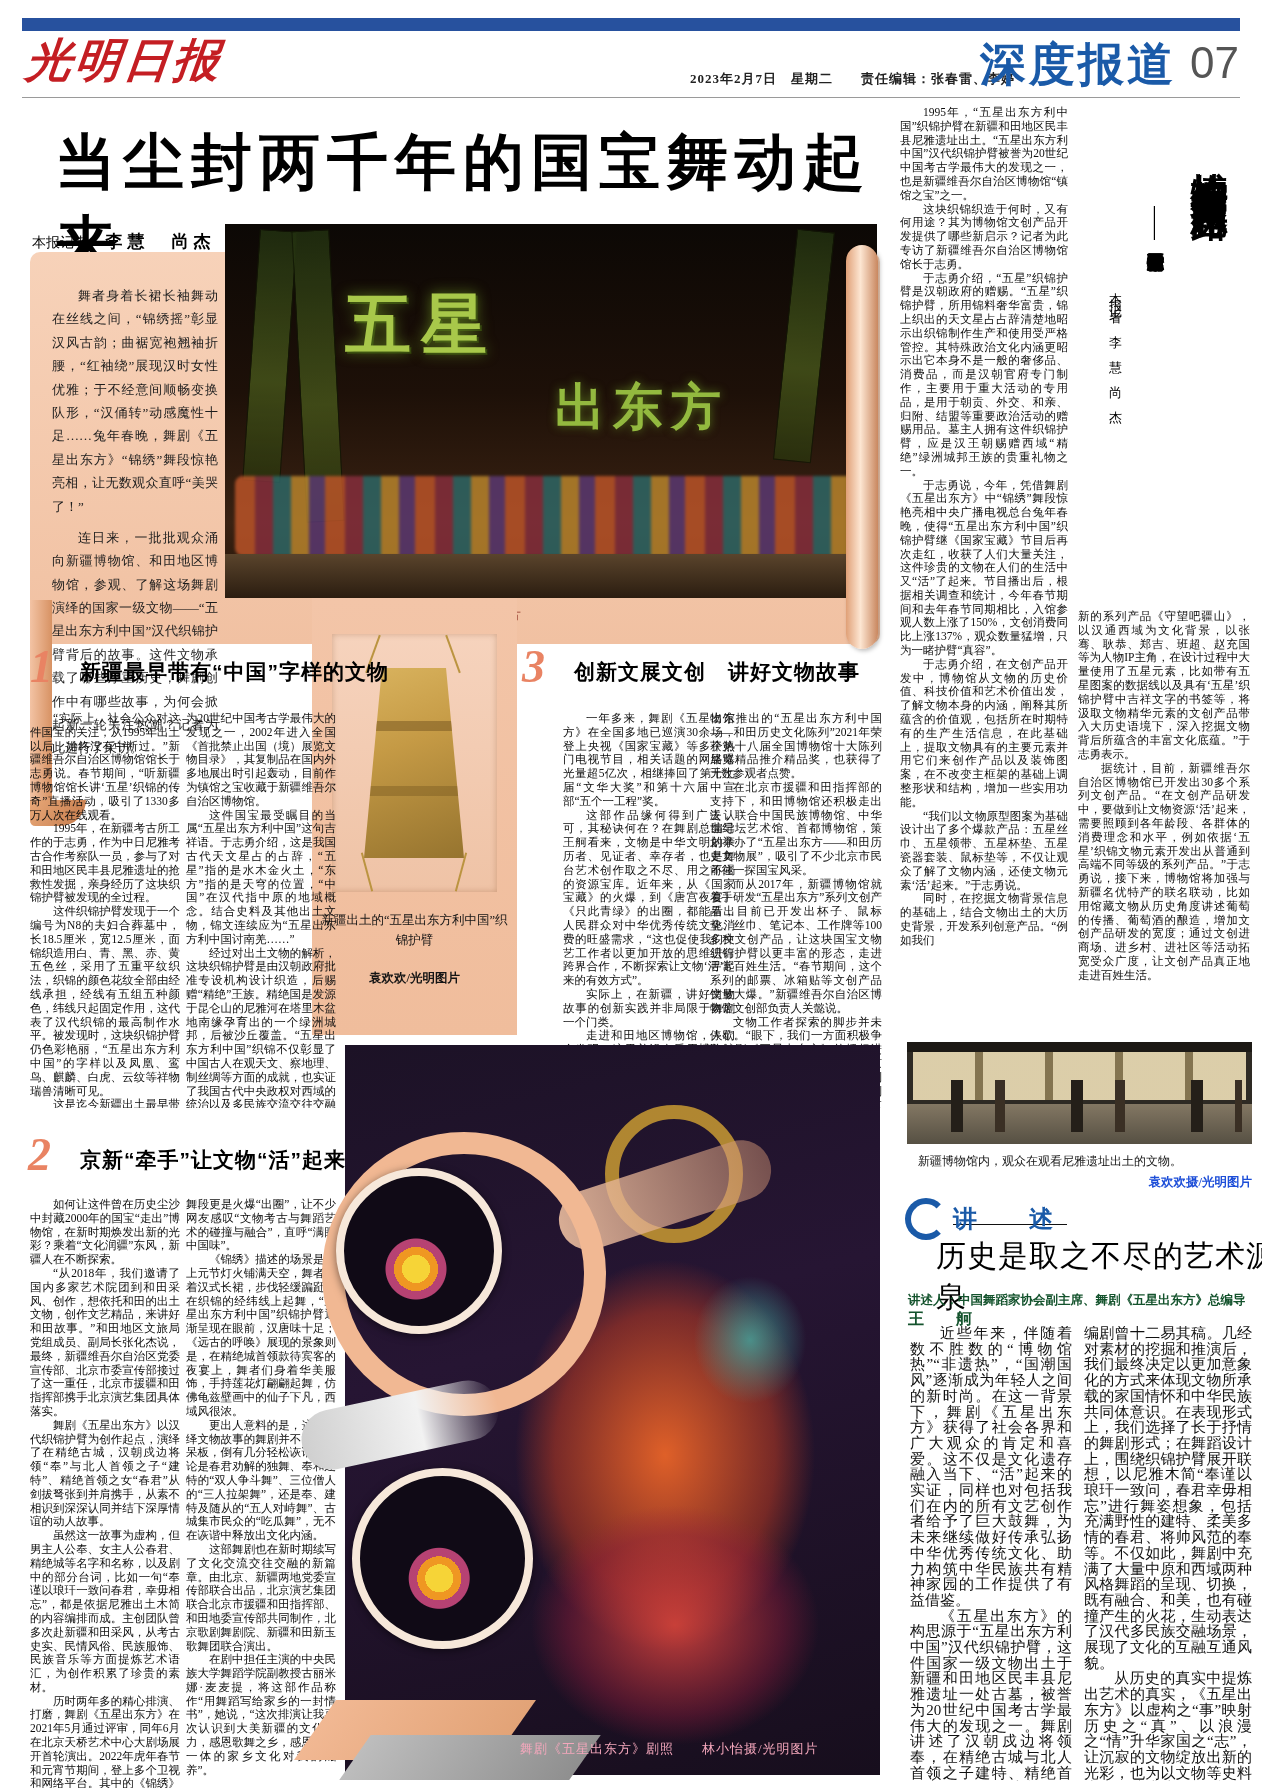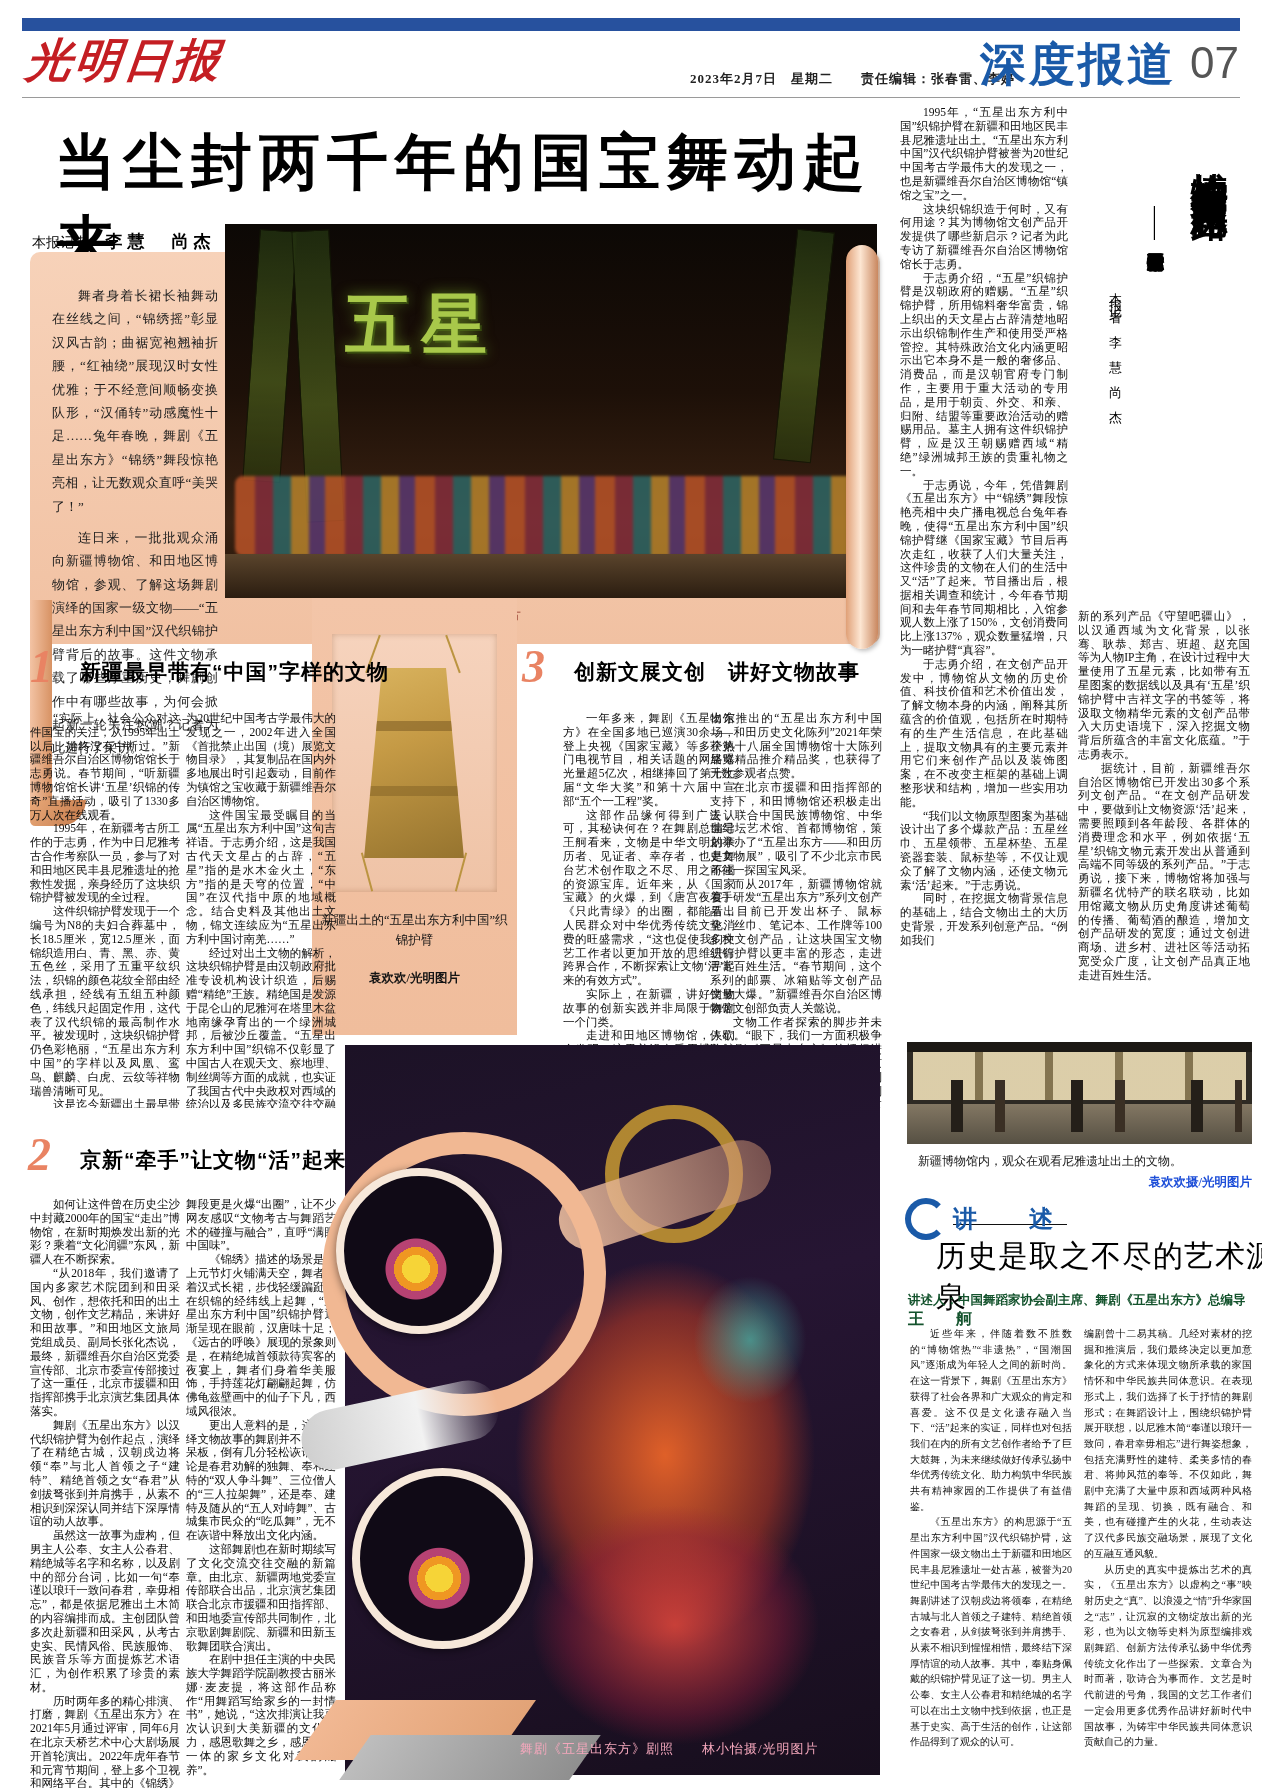--- a/index.html
+++ b/index.html
@@ -61,21 +61,21 @@
   .stringline{width:2px;height:40px;background:#bb9440;}
   .art-cap{left:8px;top:312px;width:189px;text-align:center;font-size:12.5px;line-height:1.6;color:#141414;}
   .art-credit{left:8px;top:372px;width:189px;text-align:center;font-size:12.5px;font-weight:bold;color:#141414;}
 
   
   .secnum{font-size:46px;font-weight:900;font-style:italic;color:#e98363;font-family:"Liberation Serif",serif;}
   .sectitle{font-size:21px;font-weight:900;color:#000;letter-spacing:1px;font-family:"Liberation Sans",sans-serif;}
   .bodycol{font-size:11.5px;line-height:13.8px;text-align:justify;color:#0d0d0d;overflow:hidden;}
   .bodycol p{margin:0;text-indent:2em;}
   .bodycol.cont p:first-child{text-indent:0;}
-  .kai{font-size:10px;line-height:15.7px;text-align:justify;color:#101010;overflow:hidden;}
+  .kai{font-size:15px;line-height:15.7px;text-align:justify;color:#101010;overflow:hidden;}
   .kai p{margin:0;text-indent:2em;}
   .kai.cont p:first-child{text-indent:0;}
 
   
   .v-title{left:1184px;top:142px;height:478px;writing-mode:vertical-rl;font-size:37px;font-weight:900;
            letter-spacing:3px;color:#000;font-family:"Liberation Serif",serif;}
   .v-sub{left:1144px;top:206px;height:430px;writing-mode:vertical-rl;font-size:17px;font-weight:bold;color:#000;}
   .v-byline{left:1106px;top:282px;height:330px;writing-mode:vertical-rl;font-size:13px;letter-spacing:6px;color:#000;}
 
   
@@ -149,20 +149,21 @@
   <div class="abs intro">
       <p>舞者身着长裙长袖舞动在丝线之间，“锦绣摇”彰显汉风古韵；曲裾宽袍翘袖折腰，“红袖绕”展现汉时女性优雅；于不经意间顺畅变换队形，“汉俑转”动感魔性十足……兔年春晚，舞剧《五星出东方》“锦绣”舞段惊艳亮相，让无数观众直呼“美哭了！”</p>
       <p>连日来，一批批观众涌向新疆博物馆、和田地区博物馆，参观、了解这场舞剧演绎的国家一级文物——“五星出东方利中国”汉代织锦护臂背后的故事。这件文物承载了哪些厚重历史，舞剧创作中有哪些故事，为何会掀起新一轮关注热潮？记者为此进行了采访。</p>
     </div>
 
   <div class="abs stage">
     <div class="abs sp-banner" style="left:26px;transform:rotate(4deg);"></div>
     <div class="abs sp-banner" style="left:74px;height:290px;transform:rotate(-3deg);"></div>
     <div class="abs sp-banner" style="left:560px;height:230px;transform:rotate(6deg);"></div>
     <div class="abs sp-logo">五星</div>
+    <div class="abs sp-logo2">出东方</div>
     <div class="abs sp-dancers"></div>
     <div class="abs sp-floor"></div>
   </div>
   <div class="abs roll-right"></div>
   <div class="abs cap-red" style="left:340px;top:606px;">舞剧《五星出东方》光明图片</div>
 
   <div class="abs strip">
     <div class="abs artifact-frame">
       <div class="abs armband"></div>
       <div class="abs stringline" style="left:40px;top:0;transform:rotate(20deg);"></div>

